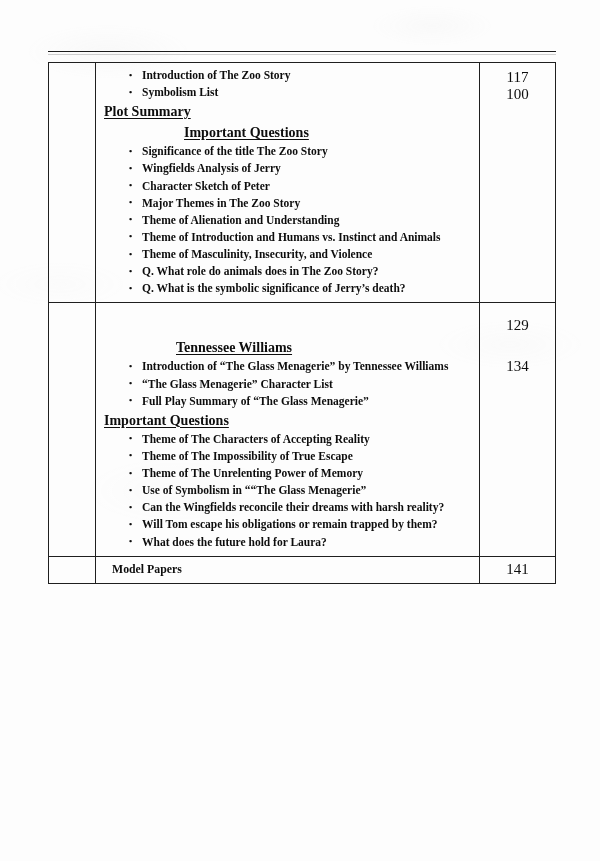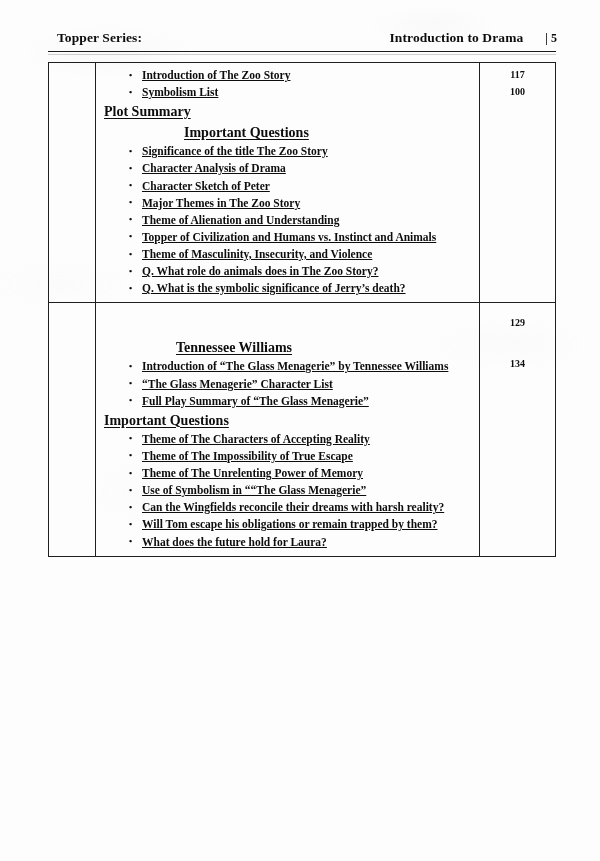--- a/index.html
+++ b/index.html
@@ -96,26 +96,25 @@
     padding: 0;
   }
   .col-sr   { width: 47px; }
   .col-body { width: 384px; }
   .col-page { width: 76px; }
 
   .body-cell {
     padding: 4px 8px 5px 8px;
     font-size: 11.3px;
     line-height: 1.48;
-    text-decoration: underline;
   }
   .page-cell {
     position: relative;
-    font-size: 10px;
-    font-weight: bold;
+    font-size: 15px;
+    font-weight: normal;
     text-align: center;
   }
 
   
   .sec-head {
     font-weight: bold;
     font-size: 14px;
     text-decoration: underline;
     text-underline-offset: 1.5px;
     display: inline-block;
@@ -166,26 +165,20 @@
     right: 0;
     text-align: center;
   }
 </style>
 </head>
 <body>
 
 <div class="page">
   <div class="scan-noise"></div>
 
-  <div class="header">
-    <span class="header-left">Topper Series:</span>
-    <span class="header-spacer"></span>
-    <span class="header-right">Introduction to Drama</span>
-    <span class="header-pageno">| 5</span>
-  </div>
   <div class="header-rule"></div>
   <div class="header-rule-ghost"></div>
 
   <table class="toc-table">
     <colgroup>
       <col class="col-sr">
       <col class="col-body">
       <col class="col-page">
     </colgroup>
     <tbody id="toc-body">
@@ -194,25 +187,25 @@
           <td>
             <div class="body-cell">
               <ul class="items">
                 <li><span>Introduction of The Zoo Story</span></li>
                 <li><span>Symbolism List</span></li>
               </ul>
               <div class="head-row"><span class="sec-head head-left">Plot Summary</span></div>
               <div class="head-row"><span class="sec-head head-indent">Important Questions</span></div>
               <ul class="items">
                 <li><span>Significance of the title The Zoo Story</span></li>
-                <li><span>Character Analysis of Drama</span></li>
+                <li><span>Wingfields Analysis of Jerry</span></li>
                 <li><span>Character Sketch of Peter</span></li>
                 <li><span>Major Themes in The Zoo Story</span></li>
                 <li><span>Theme of Alienation and Understanding</span></li>
-                <li><span>Topper of Civilization and Humans vs. Instinct and Animals</span></li>
+                <li><span>Theme of Introduction and Humans vs. Instinct and Animals</span></li>
                 <li><span>Theme of Masculinity, Insecurity, and Violence</span></li>
                 <li><span>Q. What role do animals does in The Zoo Story?</span></li>
                 <li><span>Q. What is the symbolic significance of Jerry’s death?</span></li>
               </ul>
             </div>
           </td>
           <td class="page-cell">
             <div class="pn" style="top: 6px;">117</div>
             <div class="pn" style="top: 23px;">100</div>
           </td>
@@ -237,15 +230,26 @@
                 <li><span>Will Tom escape his obligations or remain trapped by them?</span></li>
                 <li><span>What does the future hold for Laura?</span></li>
               </ul>
             </div>
           </td>
           <td class="page-cell">
             <div class="pn" style="top: 14px;">129</div>
             <div class="pn" style="top: 55px;">134</div>
           </td>
         </tr>
+        <tr>
+          <td class="col-sr"></td>
+          <td>
+            <div class="body-cell">
+              <div class="plain-row">Model Papers</div>
+            </div>
+          </td>
+          <td class="page-cell">
+            <div class="pn" style="top: 4px;">141</div>
+          </td>
+        </tr>
       </tbody>
   </table>
 </div>
 
 </body></html>

